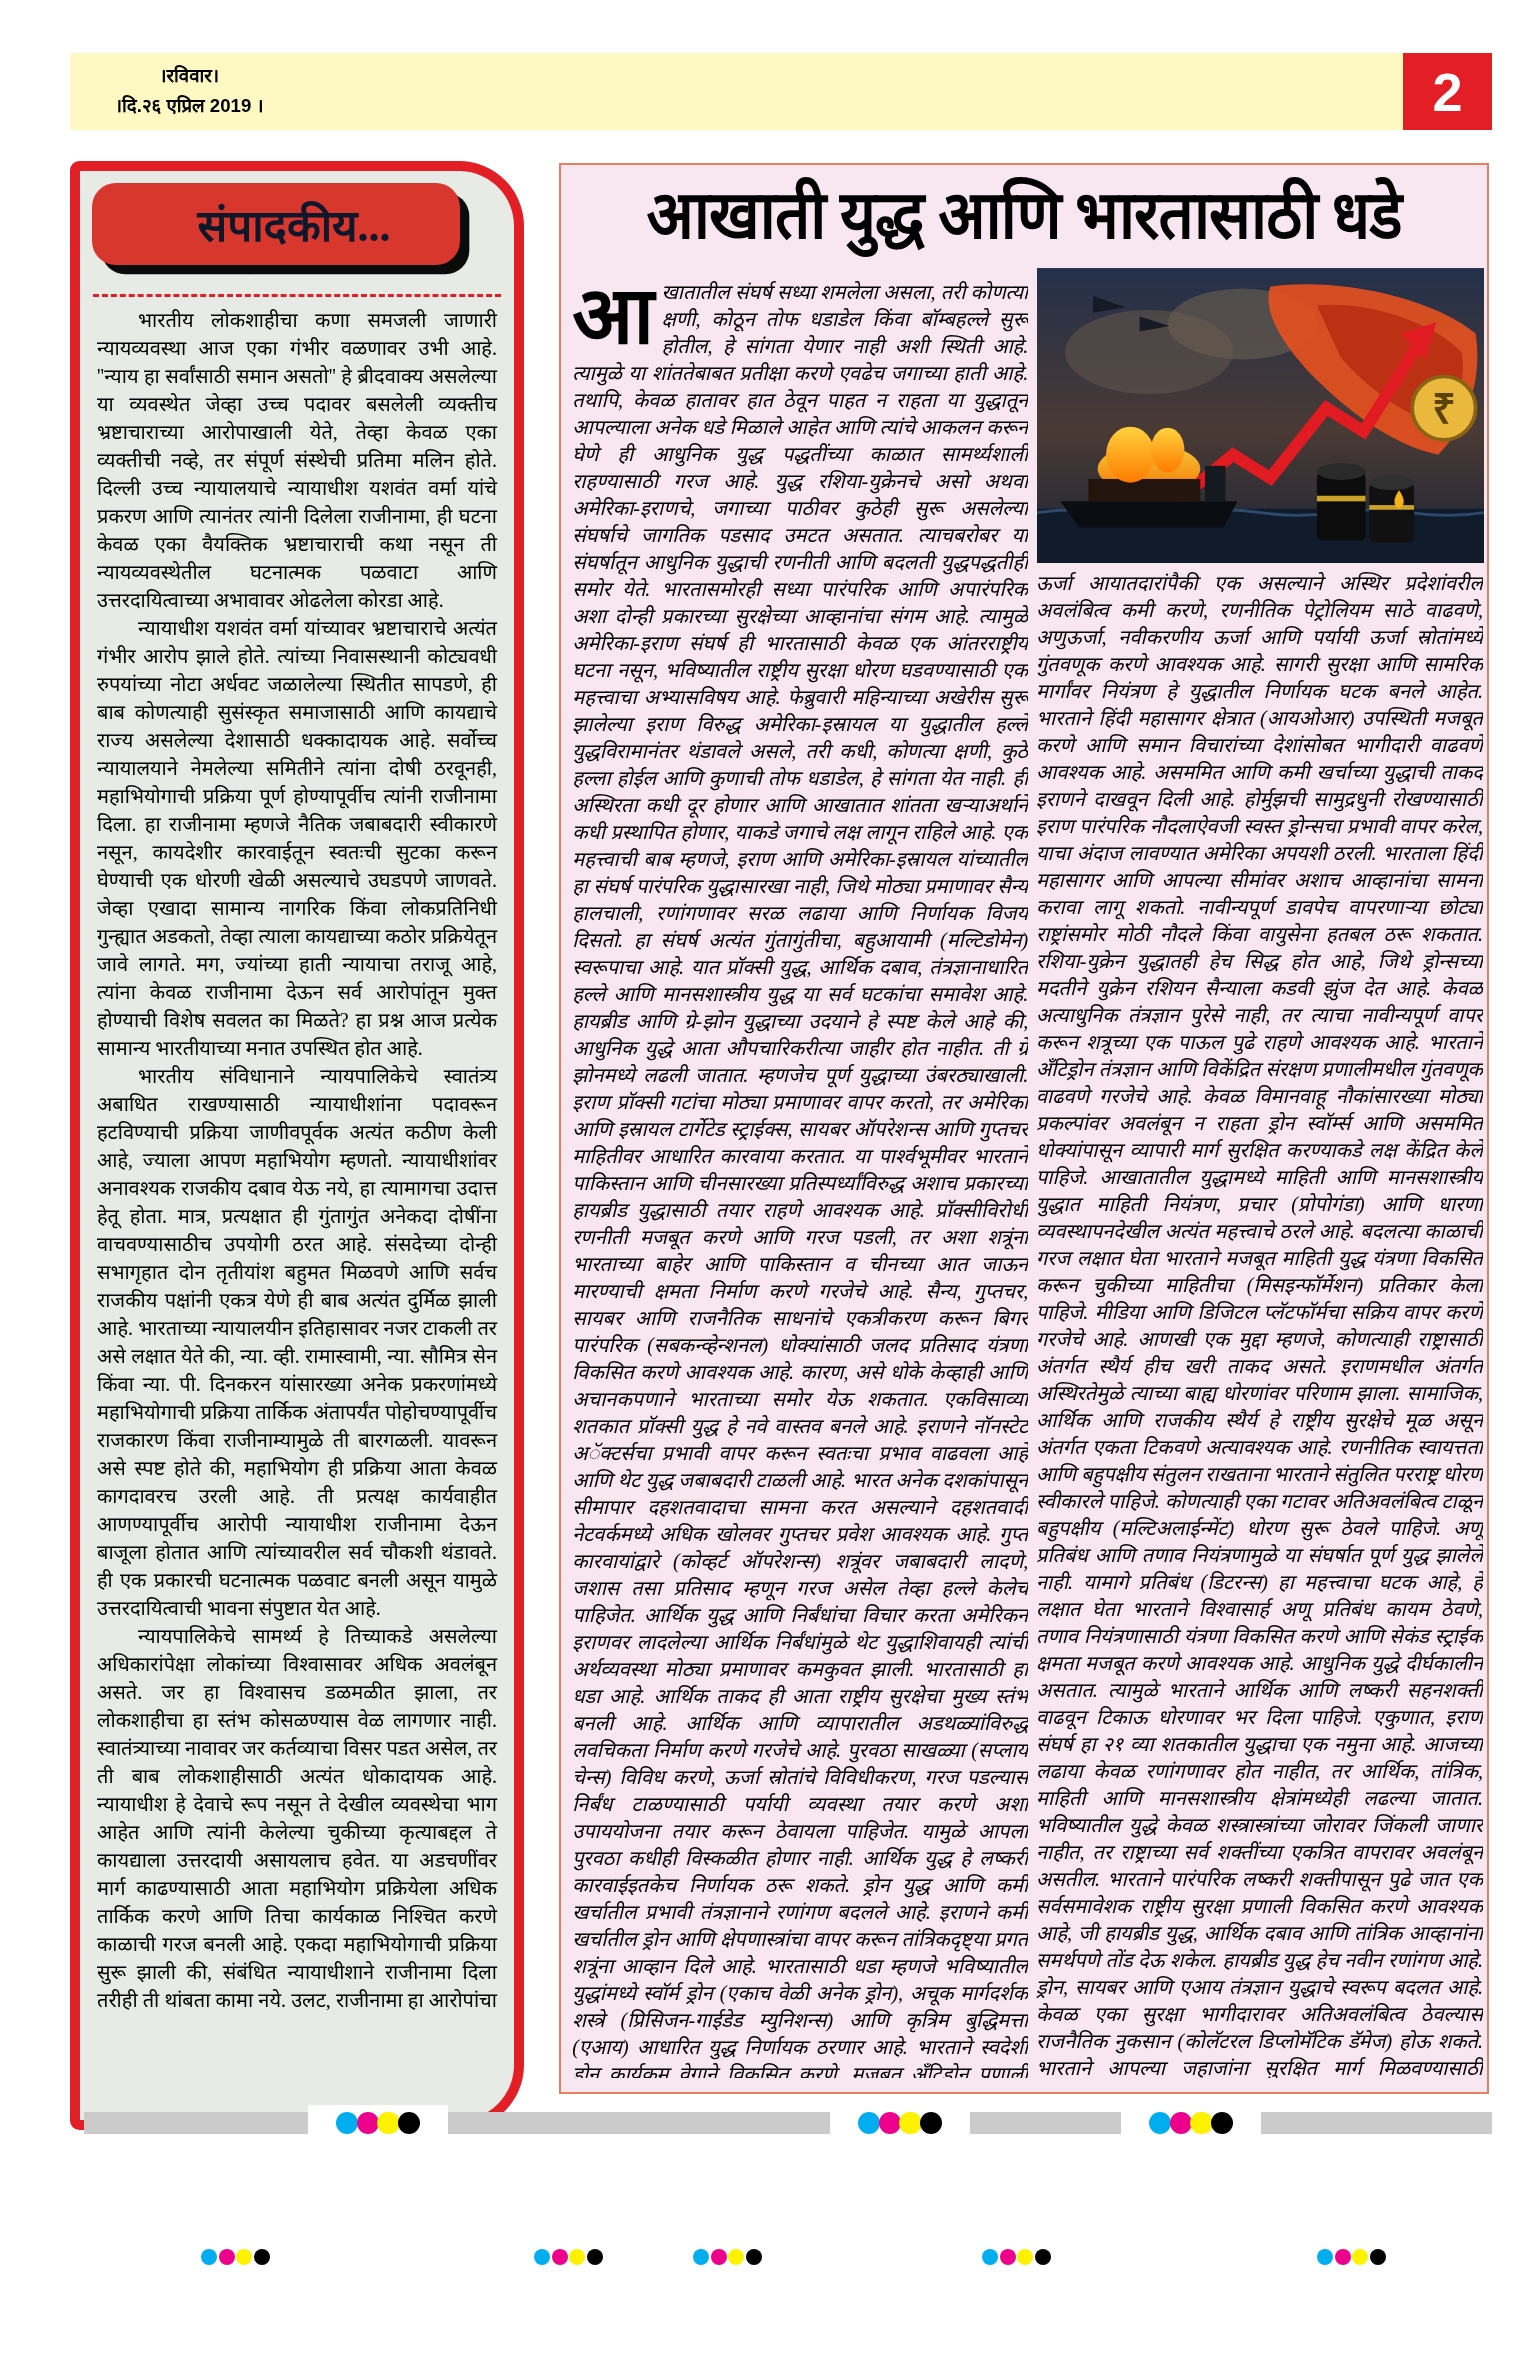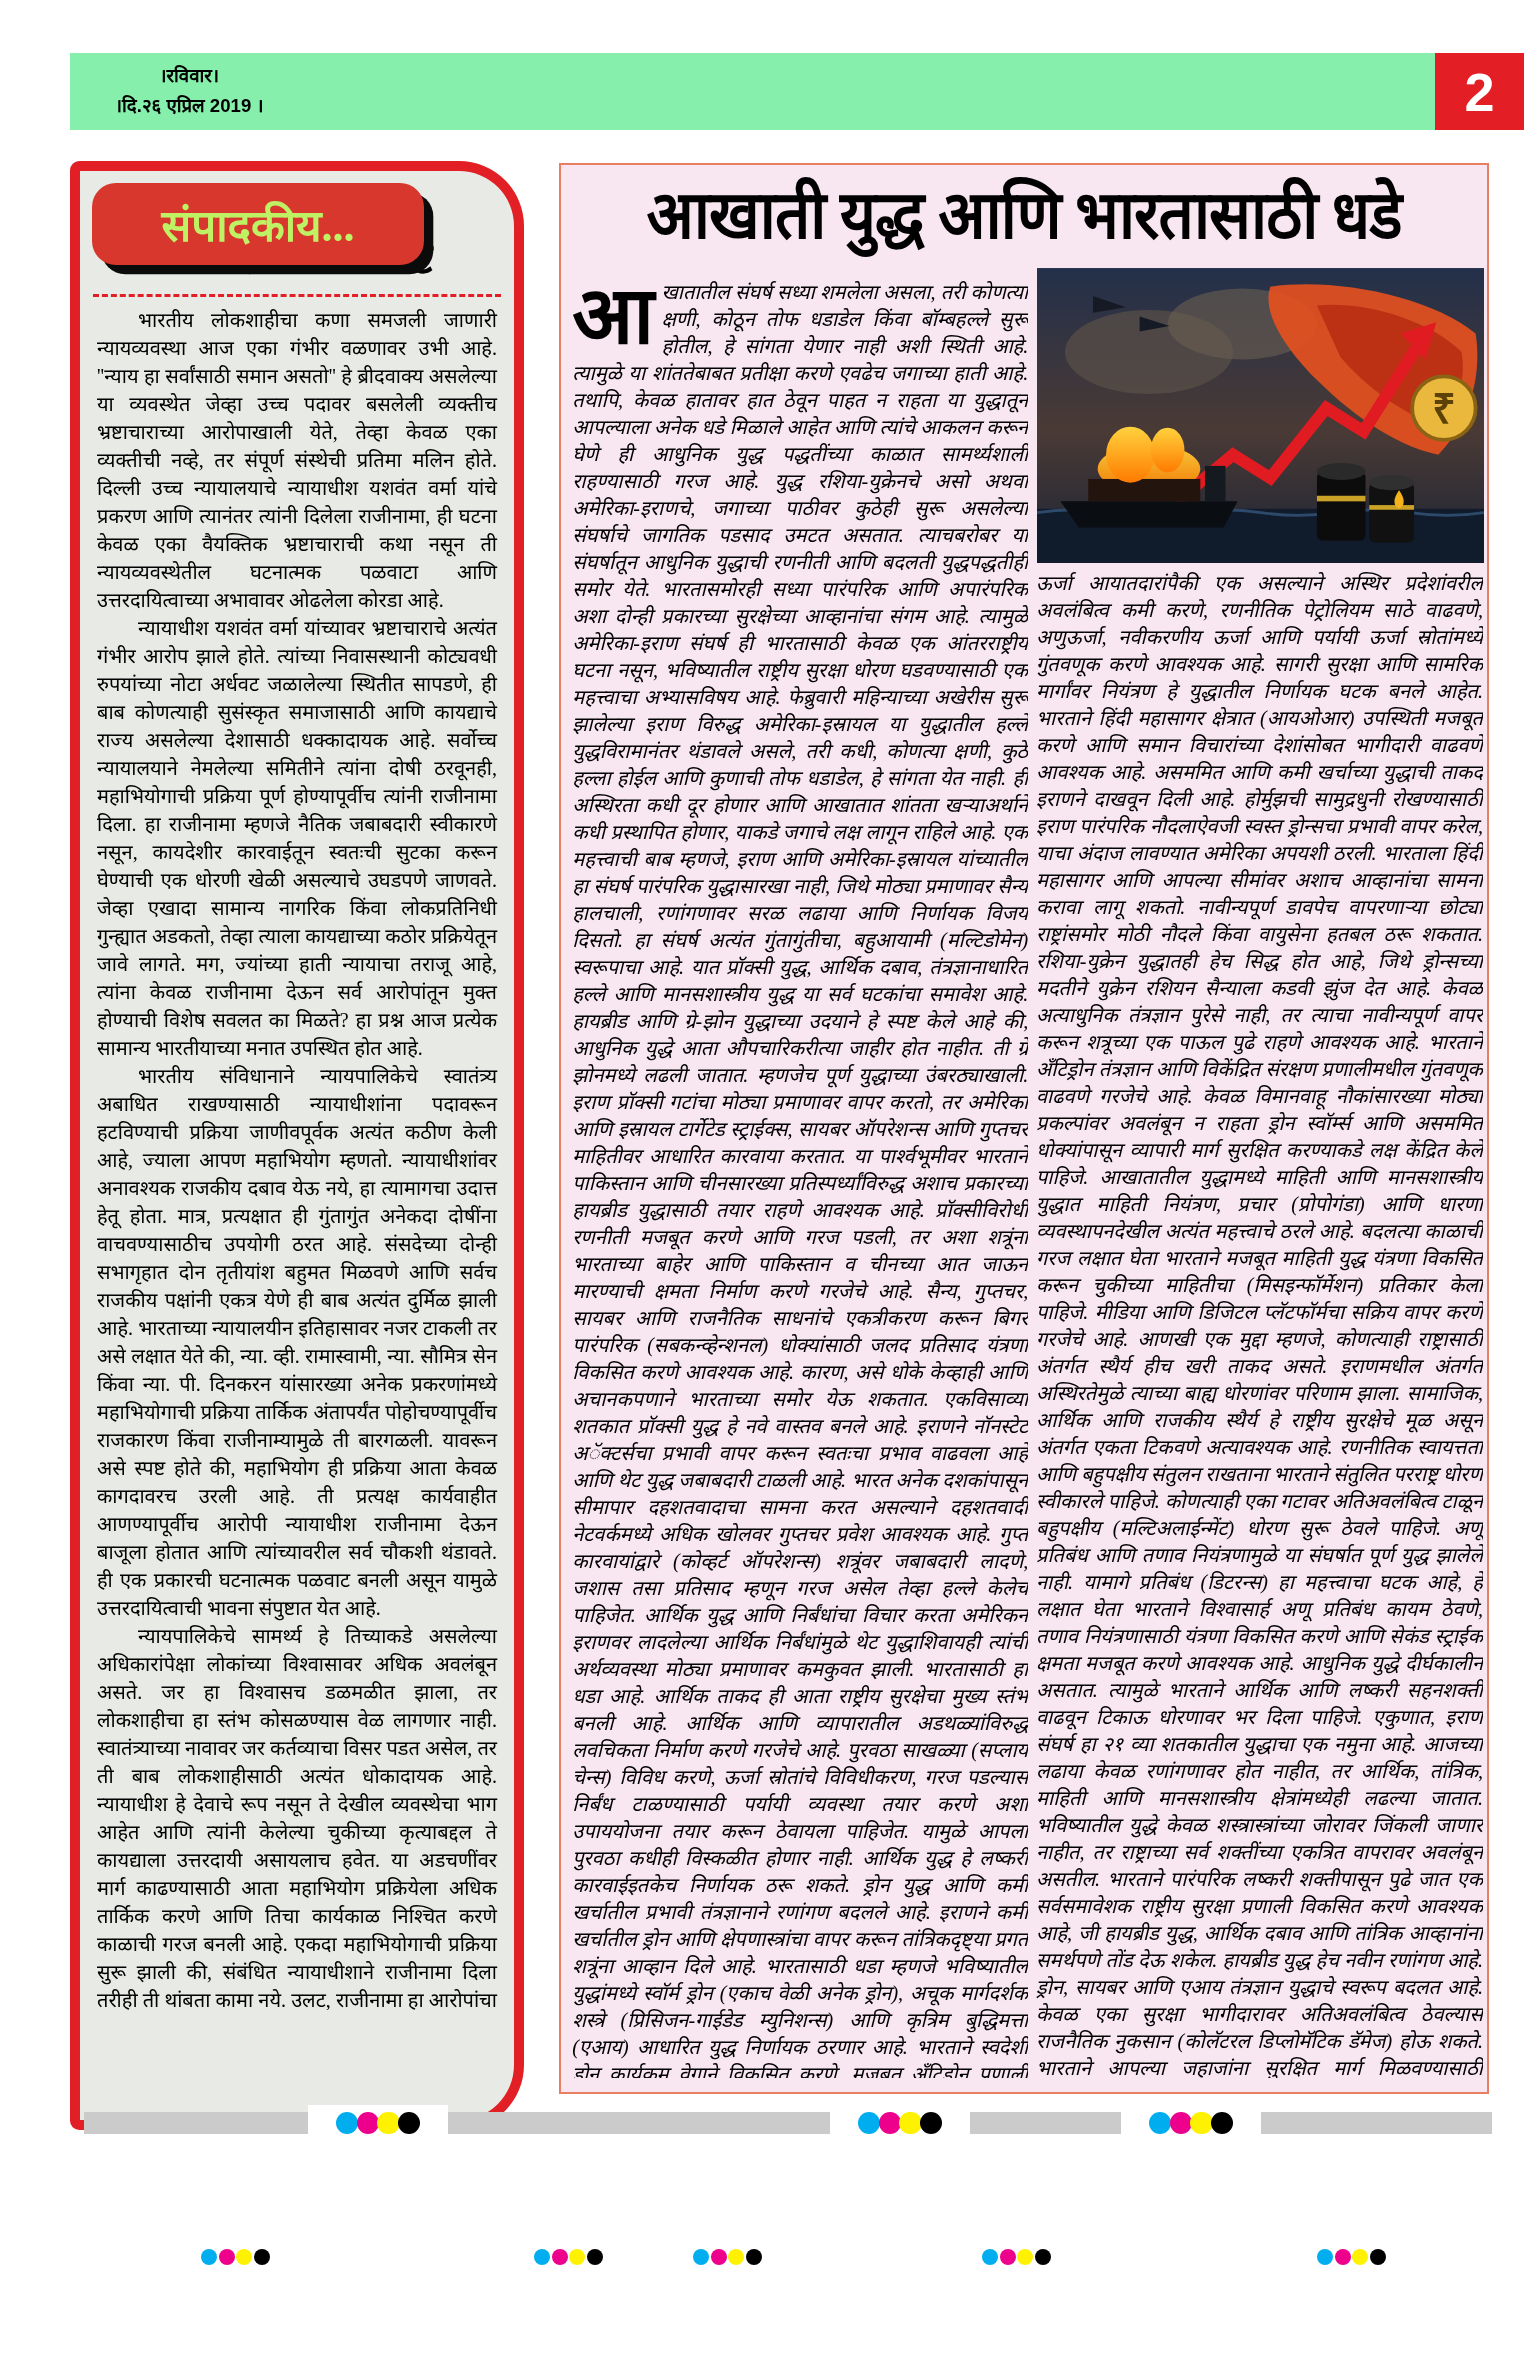--- a/index.html
+++ b/index.html
@@ -1,37 +1,37 @@
 <!DOCTYPE html>
 <html style="font-size:15px"><head>
 <meta charset="utf-8">
 <style>
   html,body{margin:0;padding:0;}
   body{width:1538px;height:2377px;position:relative;background:#ffffff;
        font-family:"Liberation Serif", serif;color:#000;}
 
   
-  .header-bar{position:absolute;left:70px;top:53px;width:1422px;height:77px;background:#86efac;padding-left:32px;}
+  .header-bar{position:absolute;left:70px;top:53px;width:1422px;height:77px;background:#fef9c3;}
   .header-date{position:absolute;left:45px;top:8.4px;text-align:center;font-size:18.6px;font-weight:700;line-height:30px;font-family:"Liberation Sans",sans-serif;}
   .logo{position:absolute;left:359px;top:-15px;width:420px;text-align:center;font-size:71px;line-height:103px;
         font-weight:900;color:#d71920;white-space:nowrap;text-shadow:0.9px 0.9px 0 #8d0f14;}
   .logo .fist{display:inline-block;font-size:54px;vertical-align:11.2px;margin:0 -3.7px;filter:grayscale(1) brightness(1.6);text-shadow:none;}
   .header-url{position:absolute;right:121px;top:50%;transform:translateY(-50%);font-size:25px;font-weight:700;
               font-family:"Liberation Sans",sans-serif;color:#000;white-space:nowrap;}
   .header-url .chev{font-size:32px;font-weight:900;margin-right:9.3px;}
   .page-num{position:absolute;right:0;top:0;width:89px;height:77px;background:#e31e25;color:#fff;
             font-size:54px;font-weight:900;display:flex;align-items:center;justify-content:center;
             font-family:"Liberation Sans",sans-serif;}
 
   
   .editorial{position:absolute;left:70px;top:161px;width:454px;height:1969px;background:#e7eae5;
              border:10.3px solid #e31f26;border-radius:9.3px 65px 65px 9.3px;box-sizing:border-box;}
   .kicker{position:absolute;left:12px;top:12px;width:332px;height:82px;background:#d7372c;border-radius:24px;
-          box-shadow:9.3px 9.3px 0 #0b0b0b;color:#bef264;font-size:44px;font-weight:900;
-          display:flex;align-items:center;justify-content:center;}
+          box-shadow:9.3px 9.3px 0 #0b0b0b;color:#0f172a;font-size:44px;font-weight:900;
+          display:flex;align-items:center;justify-content:center;padding-left:36px;}
   .ed-headline{margin-top:64px;text-align:center;font-size:42px;font-weight:900;color:#000;line-height:48px;}
   .ed-sep{margin:11.2px 13px 3.7px;border-top:3.7px dashed #e31f26;}
   .ed-body{padding:5.6px 17px 0;font-size:20px;line-height:28px;text-align:justify;overflow:hidden;height:1704px;}
   .ed-body p{margin:0;text-indent:41px;}
 
   
   .article{position:absolute;left:559px;top:163px;width:930px;height:1931px;background:#f8e6f0;
            border:2.8px solid #e87f62;box-sizing:border-box;}
   .art-headline{text-align:center;font-size:62px;font-weight:900;color:#000;margin-top:1.9px;
                 transform:scaleY(1.08);transform-origin:top;letter-spacing:-0.9px;white-space:nowrap;}

